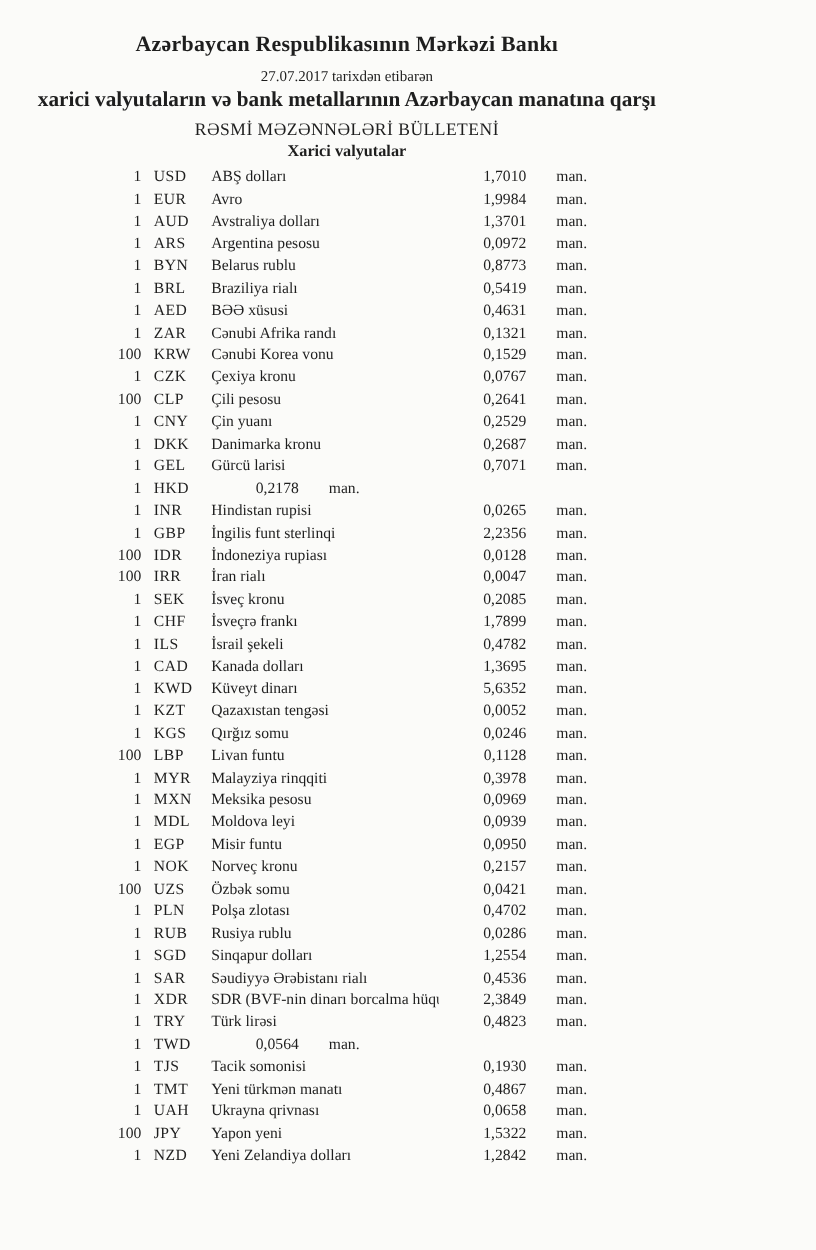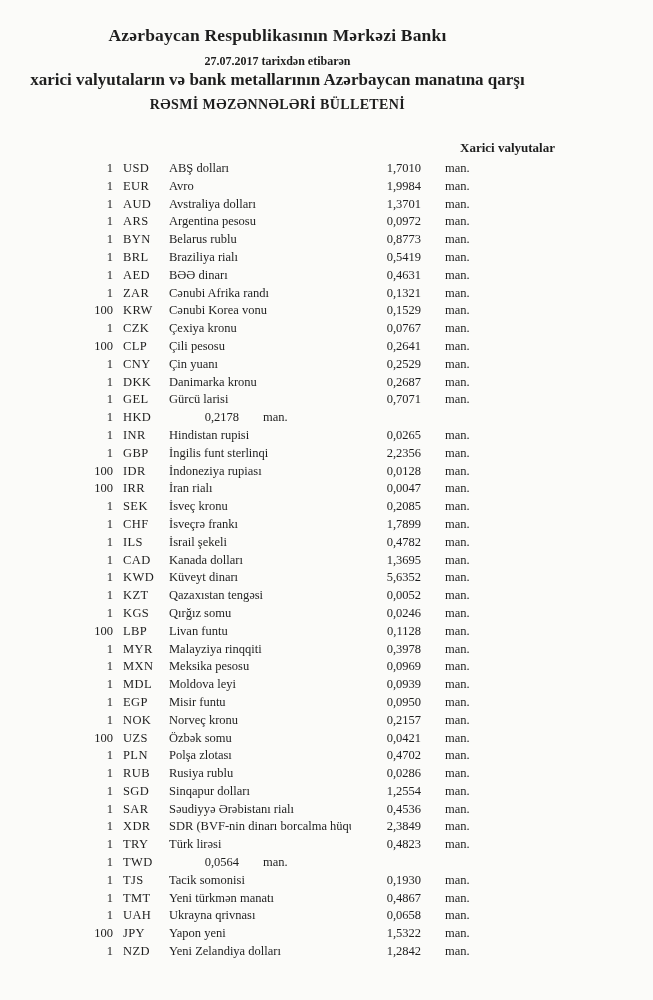--- a/index.html
+++ b/index.html
@@ -18,42 +18,41 @@
   }
   .doc-header { text-align: center; padding-top: 24px; }
   .bank-title {
     font-size: 17.5px;
     font-weight: bold;
     letter-spacing: 0.2px;
     line-height: 22px;
   }
   .date-line {
     font-size: 12px;
-    font-weight: bold;
+    font-weight: normal;
     margin-top: 8px;
     line-height: 14px;
   }
   .subject-line {
     font-size: 17px;
     font-weight: bold;
     margin-top: 5px;
     line-height: 14px;
   }
   .bulletin-title {
     font-size: 14px;
-    font-weight: bold;
+    font-weight: normal;
     margin-top: 9px;
     letter-spacing: 0.4px;
     line-height: 17px;
   }
   .section-title {
-    text-align: right;
+    text-align: center;
     font-size: 13px;
     font-weight: bold;
-    margin-top: 27px;
     line-height: 16px;
   }
   .rates { margin-top: 5px; }
   .rate-row {
     display: flex;
     align-items: baseline;
     height: 17.8px;
     font-size: 12.5px;
     padding-right: 74px;
     white-space: nowrap;
@@ -123,21 +122,21 @@
     <span class="qty">1</span>
     <span class="code">BRL</span>
     <span class="name">Braziliya rialı</span>
     <span class="rate">0,5419</span>
     <span class="unit">man.</span>
   </div>
 
   <div class="rate-row">
     <span class="qty">1</span>
     <span class="code">AED</span>
-    <span class="name">BƏƏ dinarı</span>
+    <span class="name">BƏƏ xüsusi</span>
     <span class="rate">0,4631</span>
     <span class="unit">man.</span>
   </div>
 
   <div class="rate-row">
     <span class="qty">1</span>
     <span class="code">ZAR</span>
     <span class="name">Cənubi Afrika randı</span>
     <span class="rate">0,1321</span>
     <span class="unit">man.</span>

